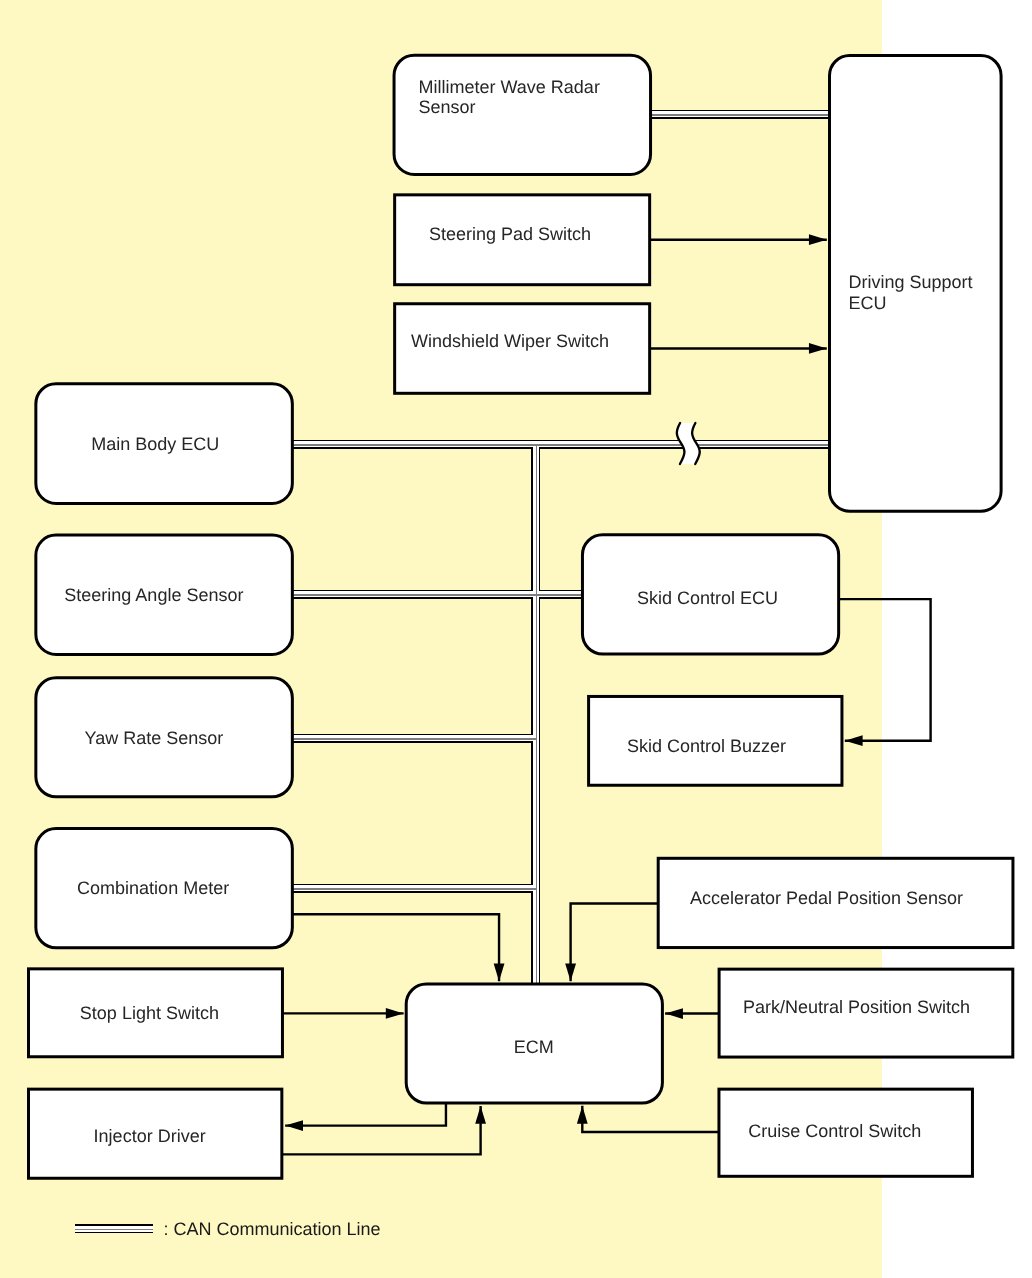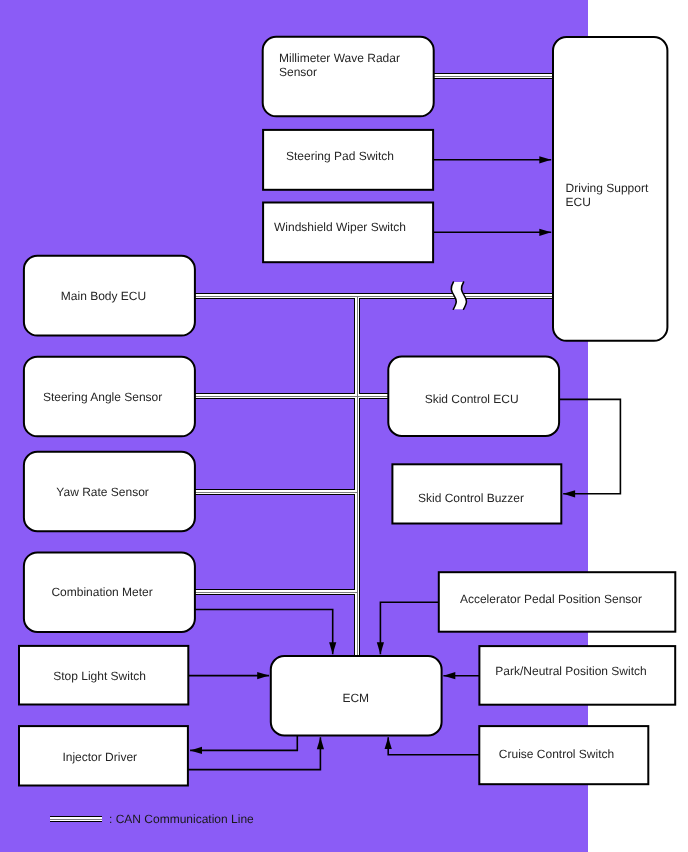--- a/index.html
+++ b/index.html
@@ -12,21 +12,21 @@
     width: 688px;
     height: 852px;
     font-family: "Liberation Sans", sans-serif;
     color: #000000;
     overflow: hidden;
   }
   #diagram-root {
     position: relative;
     width: 588px;
     height: 852px;
-    background: #8b5cf6;
+    background: #fef9c3;
   }
   svg#diagram-svg {
     position: absolute;
     left: 0;
     top: 0;
     width: 688px;
     height: 852px;
     display: block;
   }
   .box-shape {

